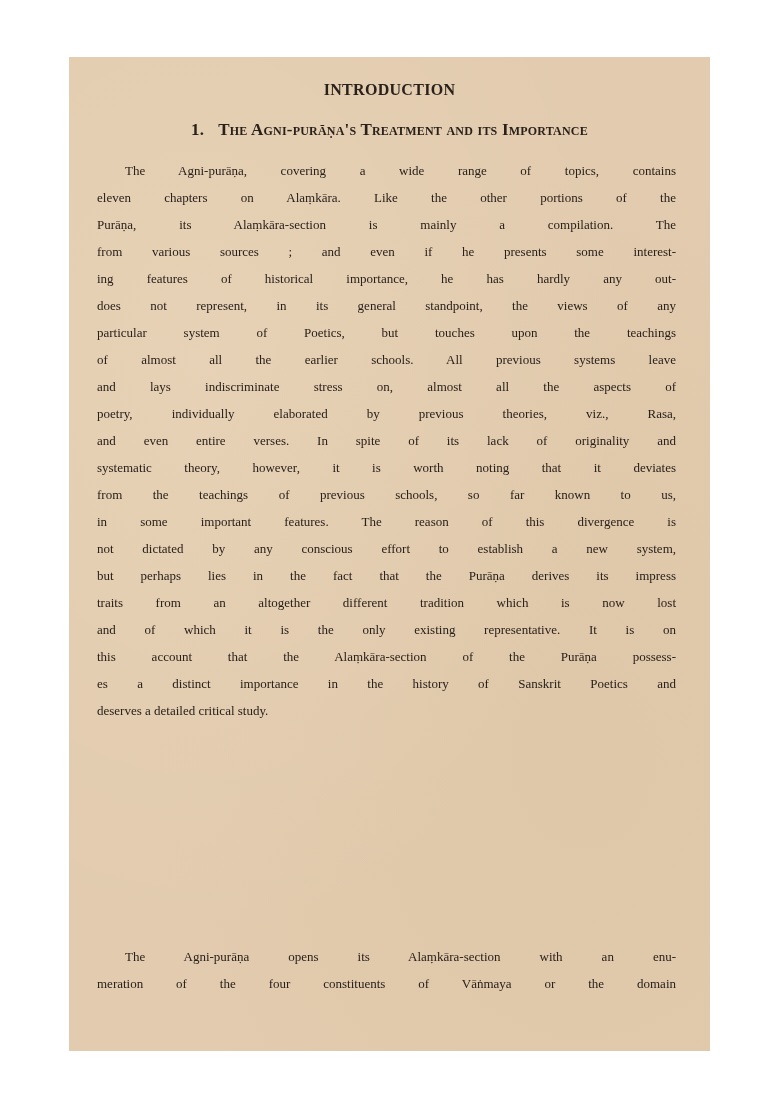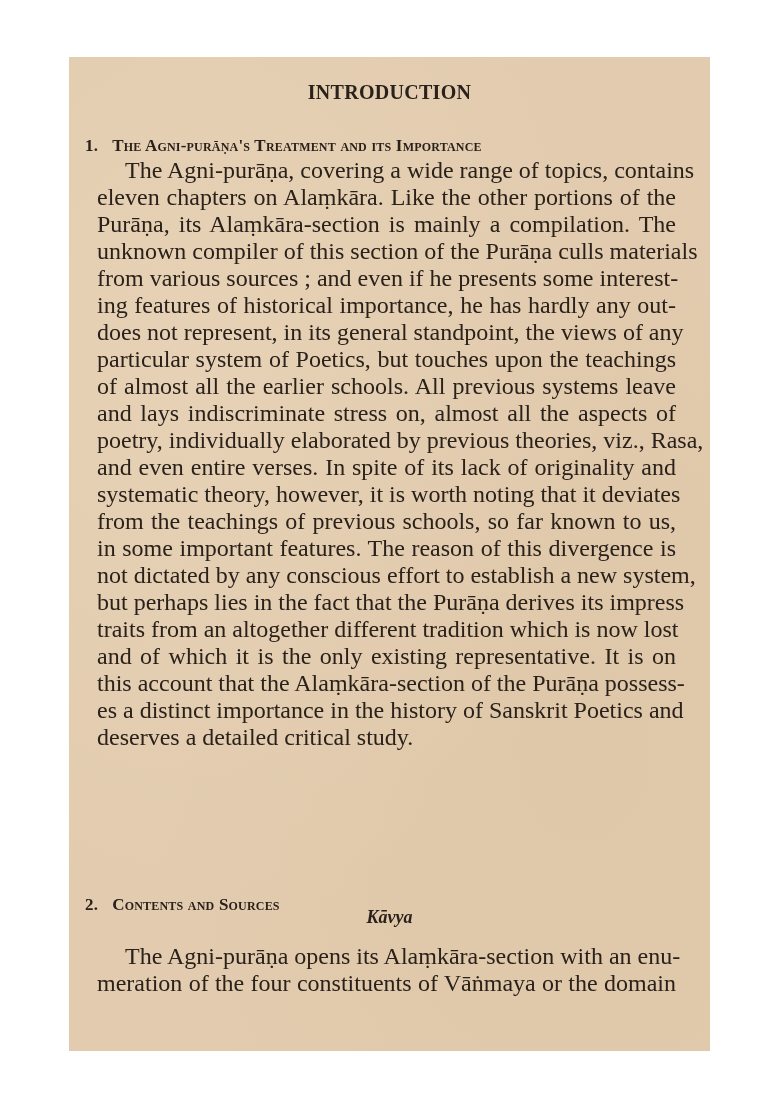--- a/index.html
+++ b/index.html
@@ -27,31 +27,31 @@
       color: #2a211b;
       font-family: "Liberation Serif", "DejaVu Serif", serif;
     }
     .chapter-title {
       position: absolute;
       left: 0;
       width: 100%;
       top: 24px;
       text-align: center;
       font-weight: bold;
-      font-size: 20px;
+      font-size: 16px;
       letter-spacing: 0.3px;
       margin: 0;
     }
     .section-heading {
       position: absolute;
       left: 0;
       width: 100%;
-      text-align: left;
+      text-align: center;
       font-size: 17px;
-      margin: 16px;
+      margin: 0;
       font-variant: small-caps;
       letter-spacing: 0.2px;
     }
     .section-heading.s1 { top: 63px; }
     .section-heading.s2 { top: 822px; }
     .section-heading .num {
       font-variant: normal;
       margin-right: 14px;
     }
     .subheading {
@@ -61,21 +61,21 @@
       top: 850px;
       text-align: center;
       font-style: italic;
       font-size: 18px;
       margin: 0;
     }
     .para {
       position: absolute;
       left: 28px;
       width: 579px;
-      font-size: 24px;
+      font-size: 13px;
       line-height: 27px;
       margin: 0;
     }
     .para .line {
       display: block;
       text-align: justify;
       text-align-last: justify;
       white-space: nowrap;
       height: 27px;
     }
@@ -96,45 +96,40 @@
   <h1 class="chapter-title">INTRODUCTION</h1>
 
   <h2 class="section-heading s1">
     <span class="num">1.</span><span>The Agni-purāṇa's Treatment and its Importance</span>
   </h2>
 
   <p class="para p1">
     <span class="line indent">The Agni-purāṇa, covering a wide range of topics, contains</span>
     <span class="line">eleven chapters on Alaṃkāra. Like the other portions of the</span>
     <span class="line">Purāṇa, its Alaṃkāra-section is mainly a compilation. The</span>
-    <span class="line">unknown compiler of this section of the Purāṇa culls materials</span>
     <span class="line">from various sources ; and even if he presents some interest-</span>
     <span class="line">ing features of historical importance, he has hardly any out-</span>
     <span class="line">does not represent, in its general standpoint, the views of any</span>
     <span class="line">particular system of Poetics, but touches upon the teachings</span>
     <span class="line">of almost all the earlier schools. All previous systems leave</span>
     <span class="line">and lays indiscriminate stress on, almost all the aspects of</span>
     <span class="line">poetry, individually elaborated by previous theories, viz., Rasa,</span>
     <span class="line">and even entire verses. In spite of its lack of originality and</span>
     <span class="line">systematic theory, however, it is worth noting that it deviates</span>
     <span class="line">from the teachings of previous schools, so far known to us,</span>
     <span class="line">in some important features. The reason of this divergence is</span>
     <span class="line">not dictated by any conscious effort to establish a new system,</span>
     <span class="line">but perhaps lies in the fact that the Purāṇa derives its impress</span>
     <span class="line">traits from an altogether different tradition which is now lost</span>
     <span class="line">and of which it is the only existing representative. It is on</span>
     <span class="line">this account that the Alaṃkāra-section of the Purāṇa possess-</span>
     <span class="line">es a distinct importance in the history of Sanskrit Poetics and</span>
     <span class="line last">deserves a detailed critical study.</span>
   </p>
 
-  <h2 class="section-heading s2">
-    <span class="num">2.</span><span>Contents and Sources</span>
-  </h2>
 
-  <h3 class="subheading">Kāvya</h3>
 
   <p class="para p2">
     <span class="line indent">The Agni-purāṇa opens its Alaṃkāra-section with an enu-</span>
     <span class="line">meration of the four constituents of Vāṅmaya or the domain</span>
   </p>
 
 </div>
 
 </body></html>

